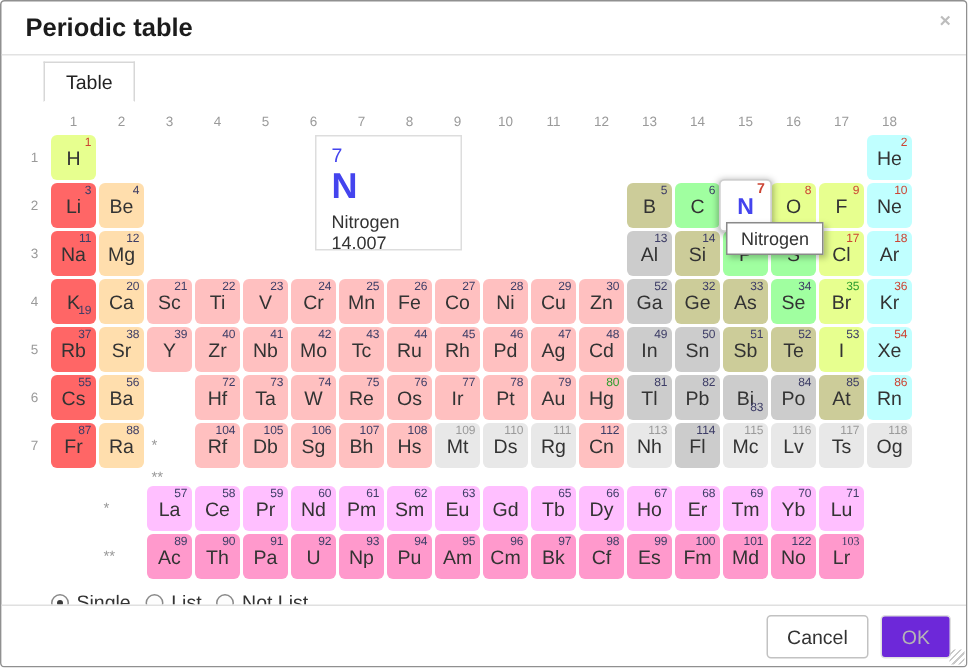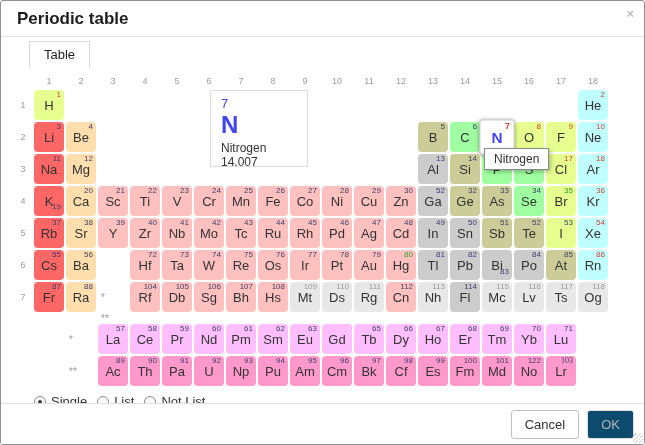--- a/index.html
+++ b/index.html
@@ -48,21 +48,21 @@
   }
   .radio-row{display:flex;align-items:center;gap:10px;margin:8px 0 0 33px;}
   .radio{display:flex;align-items:center;gap:5px;font-size:13px;color:#333;cursor:pointer;}
   .rdot{width:12px;height:12px;border:1px solid #8a8a8a;border-radius:50%;background:#fdfdfd;position:relative;flex:0 0 auto;}
   .radio.checked .rdot::after{content:"";position:absolute;left:3px;top:3px;width:4px;height:4px;border-radius:50%;background:#3a3a3a;}
   .footer{
     position:absolute;left:0;right:0;bottom:0;height:41px;border-top:1px solid #e0e0e0;
     display:flex;align-items:center;justify-content:flex-end;gap:8px;padding:0 10px;background:#fff;
   }
   .btn{font-size:13px;padding:6px 13px;border-radius:3px;border:1px solid #c2c2c2;background:#fff;color:#333;cursor:pointer;}
-  .btn.disabled{background:#0c4a6e;border-color:#e0e0e0;color:#b5b5b5;cursor:default;}
+  .btn.disabled{background:#6d28d9;border-color:#e0e0e0;color:#b5b5b5;cursor:default;}
   .grip{position:absolute;right:1px;bottom:1px;width:10px;height:10px;
     background:repeating-linear-gradient(135deg,transparent 0 2px,#c9c9c9 2px 3px);cursor:nwse-resize;}
 </style>
 </head>
 <body>
 
 <div class="dialog">
   <div class="hdr">
     <span class="title">Periodic table</span>
     <span class="close-x">×</span>

